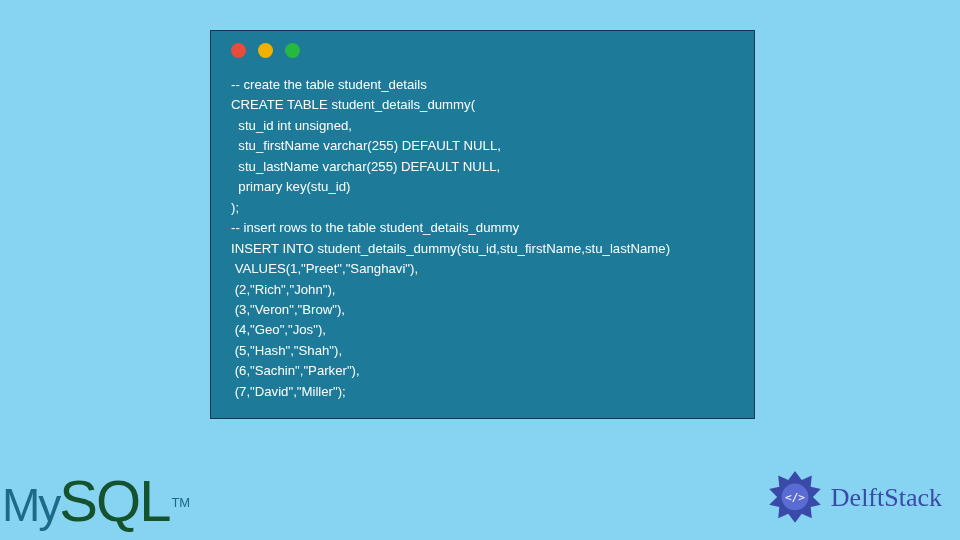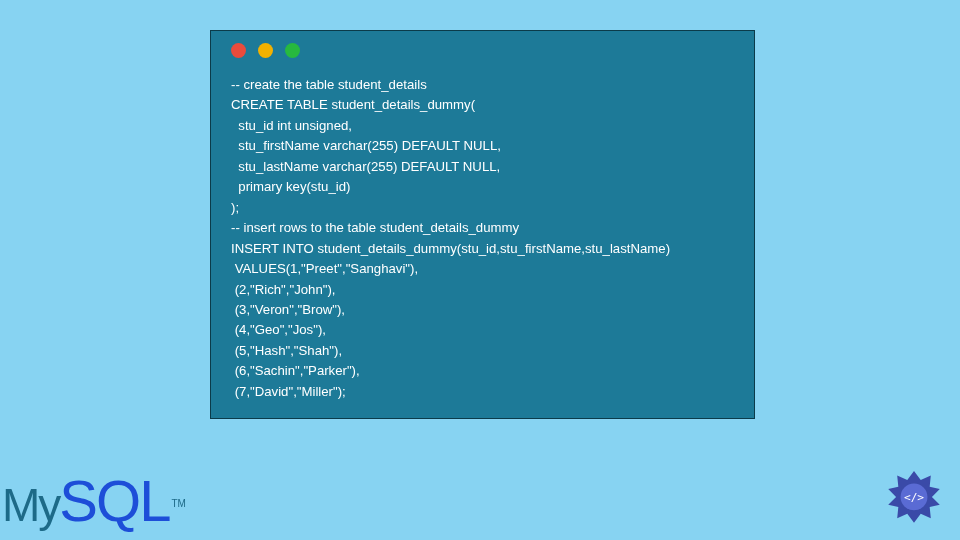--- a/index.html
+++ b/index.html
@@ -41,22 +41,22 @@
   }
   .mysql-logo {
     position: absolute;
     left: 2px;
     bottom: 6px;
     font-family: Arial, Helvetica, sans-serif;
     font-weight: 400;
     letter-spacing: -2px;
   }
   .mysql-logo .my { color: #1d6a88; font-size: 46px; }
-  .mysql-logo .sql { color: #1d4ed8; font-size: 58px; }
-  .mysql-logo .tm { color: #1d6a88; font-size: 10px; letter-spacing: 0; vertical-align: 14px; margin-left: 2px; text-align: center; }
+  .mysql-logo .sql { color: #14532d; font-size: 58px; }
+  .mysql-logo .tm { color: #1d6a88; font-size: 13px; letter-spacing: 0; vertical-align: 14px; margin-left: 2px; text-align: center; }
   .delft {
     position: absolute;
     right: 18px;
     bottom: 14px;
     display: flex;
     align-items: center;
     gap: 8px;
   }
   .delft-text {
     color: #3a4aa8;
@@ -104,13 +104,14 @@
 <div class="delft">
   <div class="delft-badge">
     <svg viewBox="0 0 100 100">
       <g fill="#3a4aa8">
         <polygon points="50,2 62,18 80,10 78,30 96,34 82,48 96,62 78,66 80,86 62,78 50,94 38,78 20,86 22,66 4,62 18,48 4,34 22,30 20,10 38,18"></polygon>
       </g>
       <circle cx="50" cy="48" r="24" fill="#5a6bd4"></circle>
       <text x="50" y="56" text-anchor="middle" font-size="20" fill="#ffffff" font-family="monospace">&lt;/&gt;</text>
     </svg>
   </div>
+  <div class="delft-text">DelftStack</div>
 </div>
 
 </body></html>

